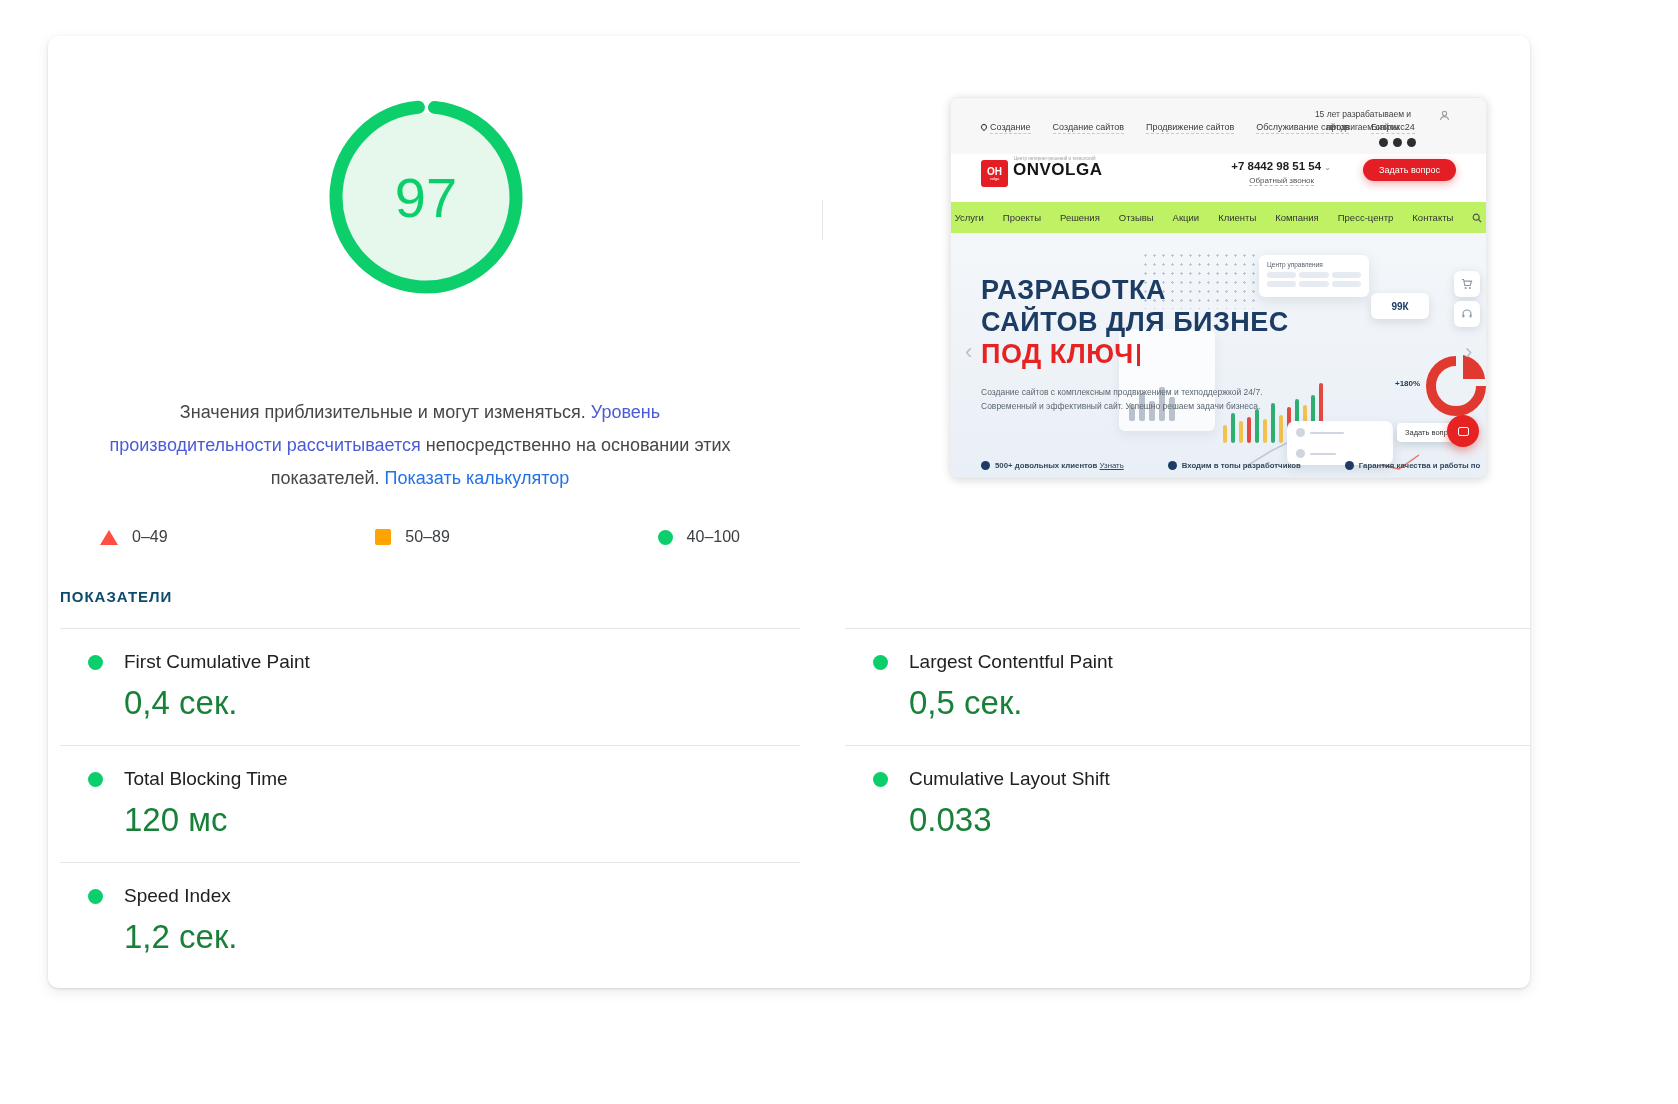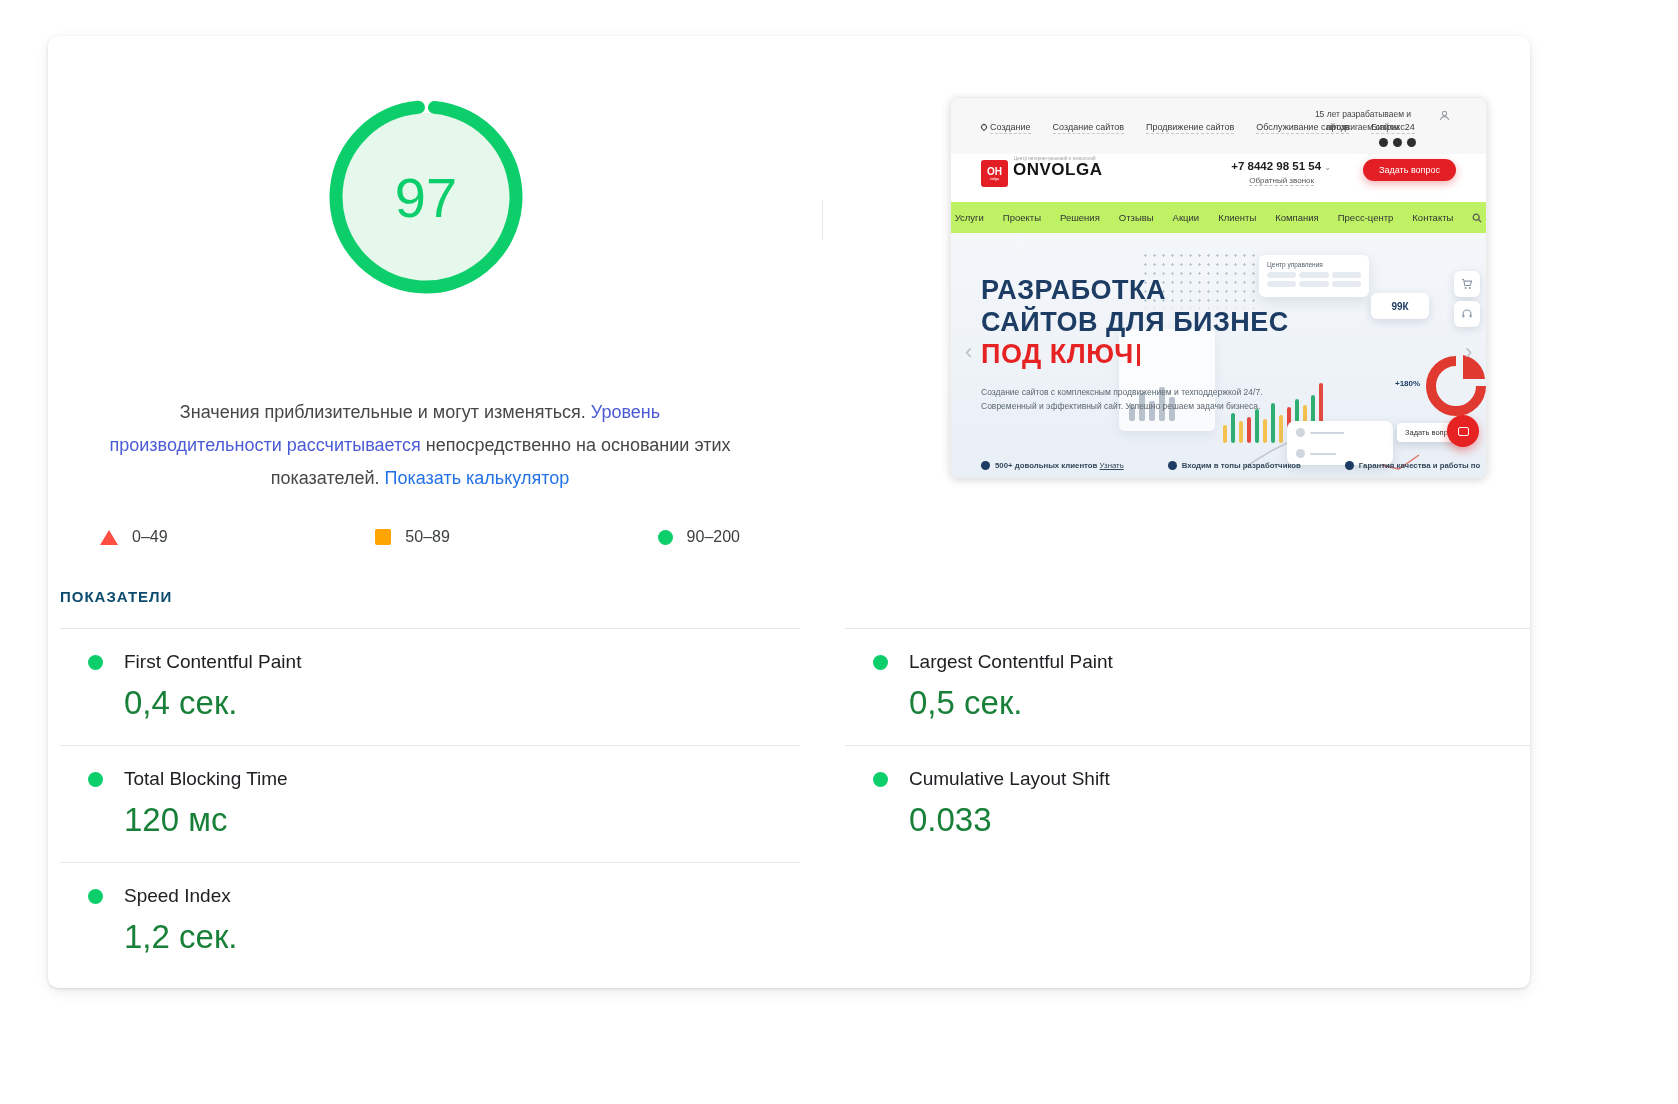--- a/index.html
+++ b/index.html
@@ -148,21 +148,21 @@
       <div class="legend-item">
         <span class="shape-triangle"></span>
         <span>0–49</span>
       </div>
       <div class="legend-item">
         <span class="shape-square"></span>
         <span>50–89</span>
       </div>
       <div class="legend-item">
         <span class="shape-circle"></span>
-        <span>90–200</span>
+        <span>40–100</span>
       </div>
     </div>
 
     <div class="v-divider"></div>
 
     <div class="thumb">
       <div class="t-topbar">
         <div class="t-top-links">
           <span style="border:none;"><i class="t-pin"></i><span>Создание</span></span>
           <span>Создание сайтов</span>
@@ -329,21 +329,21 @@
             </div>
         </div>
       </div>
     </div>
 
     <div class="metrics-header">ПОКАЗАТЕЛИ</div>
 
     <div class="metrics-col left">
       <div class="metric-row">
         <span class="metric-dot"></span>
-        <div class="metric-label">First Contentful Paint</div>
+        <div class="metric-label">First Cumulative Paint</div>
         <div class="metric-value">0,4 сек.</div>
       </div>
       <div class="metric-row">
         <span class="metric-dot"></span>
         <div class="metric-label">Total Blocking Time</div>
         <div class="metric-value">120 мс</div>
       </div>
       <div class="metric-row">
         <span class="metric-dot"></span>
         <div class="metric-label">Speed Index</div>

